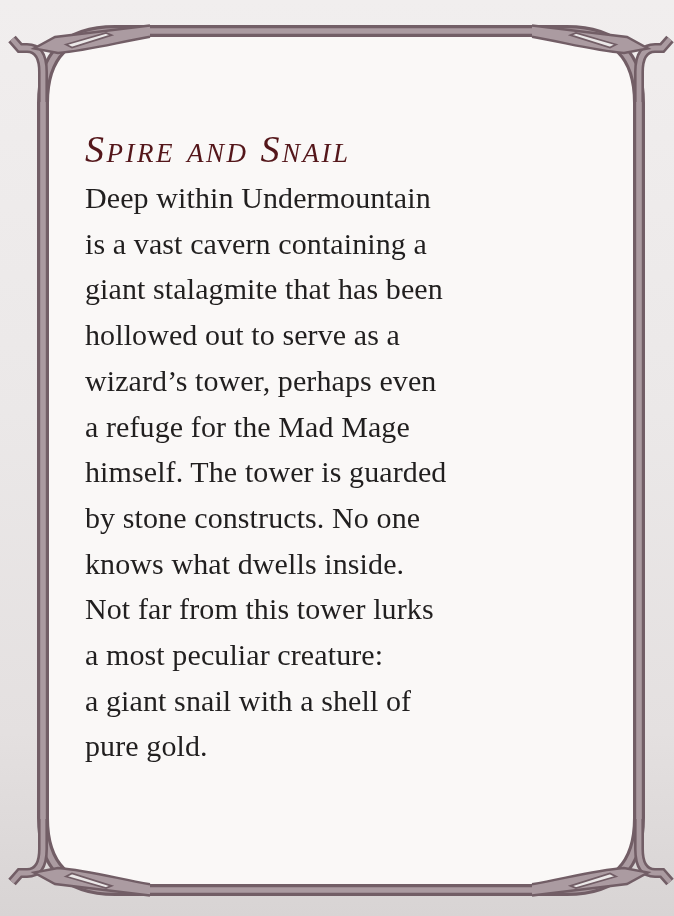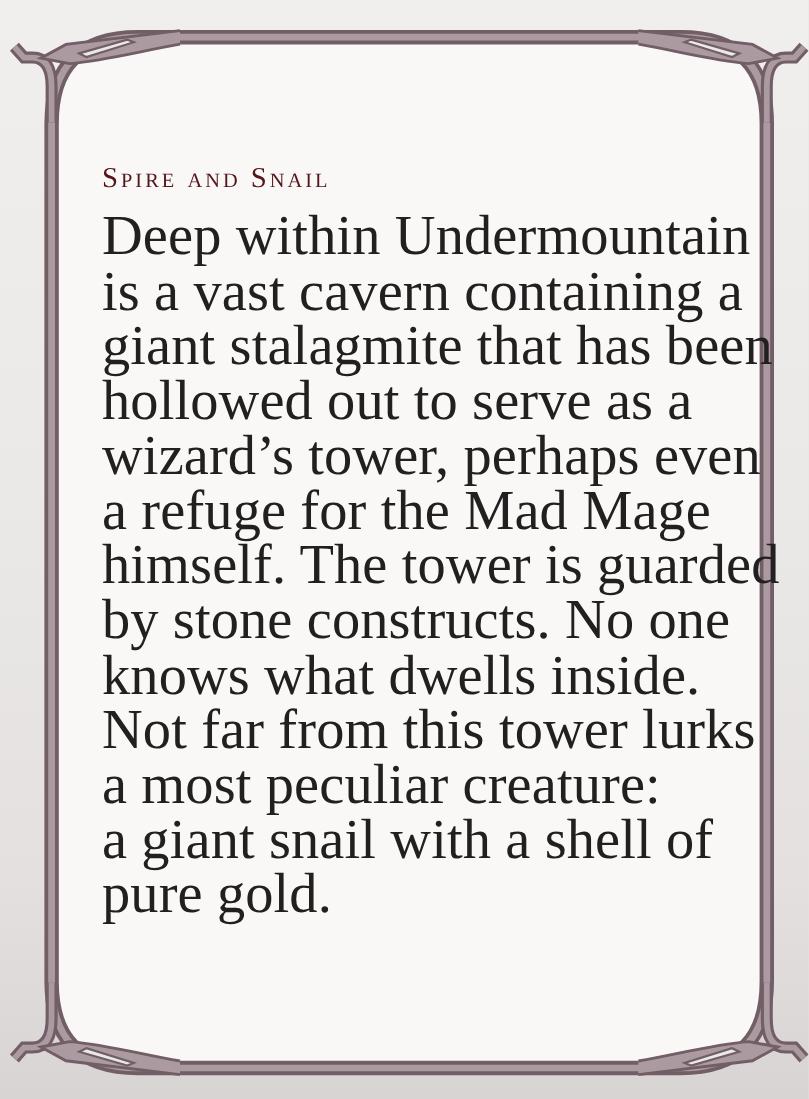--- a/index.html
+++ b/index.html
@@ -27,29 +27,30 @@
     position: absolute;
     left: 85px;
     top: 126px;
     width: 560px;
   }
   .card-title {
     margin: 0 0 3px 0;
     font-family: "Liberation Serif", serif;
     font-weight: normal;
     font-variant-caps: small-caps;
-    font-size: 24px;
+    font-size: 38px;
     line-height: 46px;
     letter-spacing: 2.5px;
     color: #54161a;
+    font-style: italic;
   }
   .card-body {
     margin: 0;
     font-family: "Liberation Serif", serif;
-    font-size: 47px;
+    font-size: 30px;
     line-height: 45.7px;
     letter-spacing: 0.1px;
     color: #211f1f;
     white-space: pre;
   }
 </style>
 </head>
 <body>
 
 <div class="stage">

